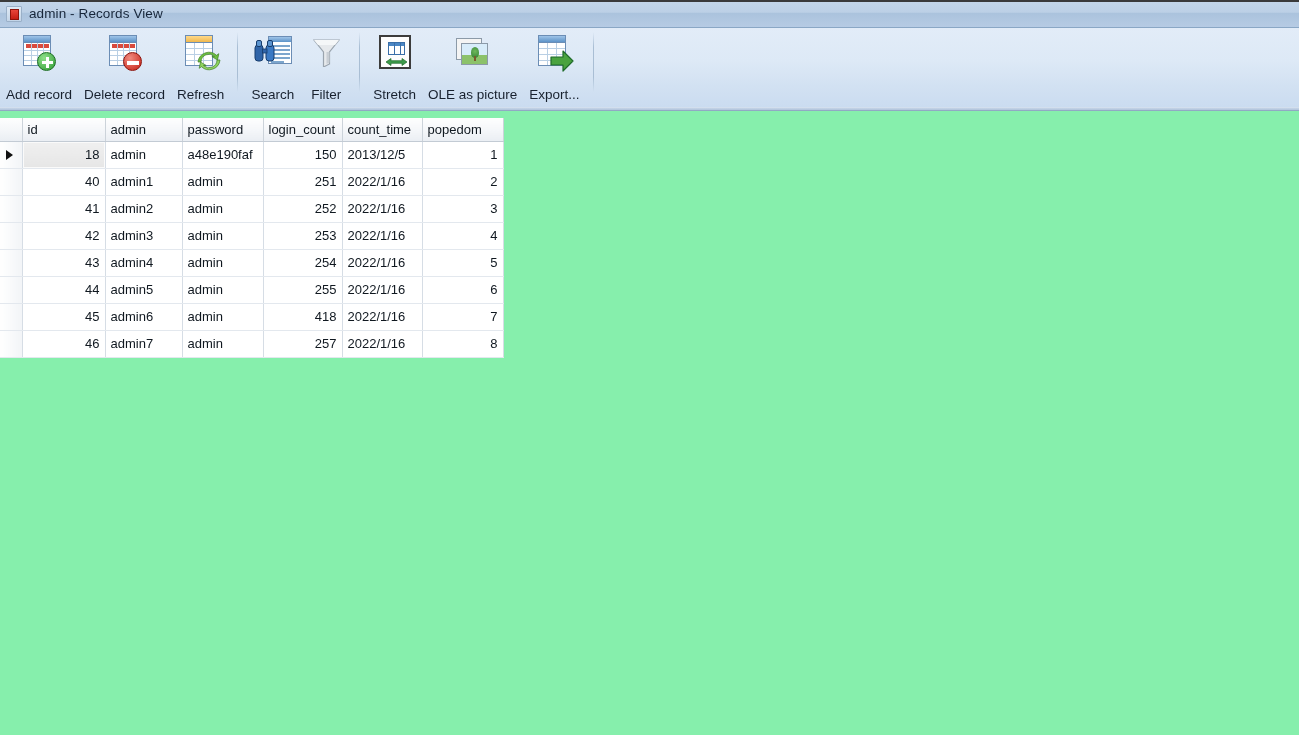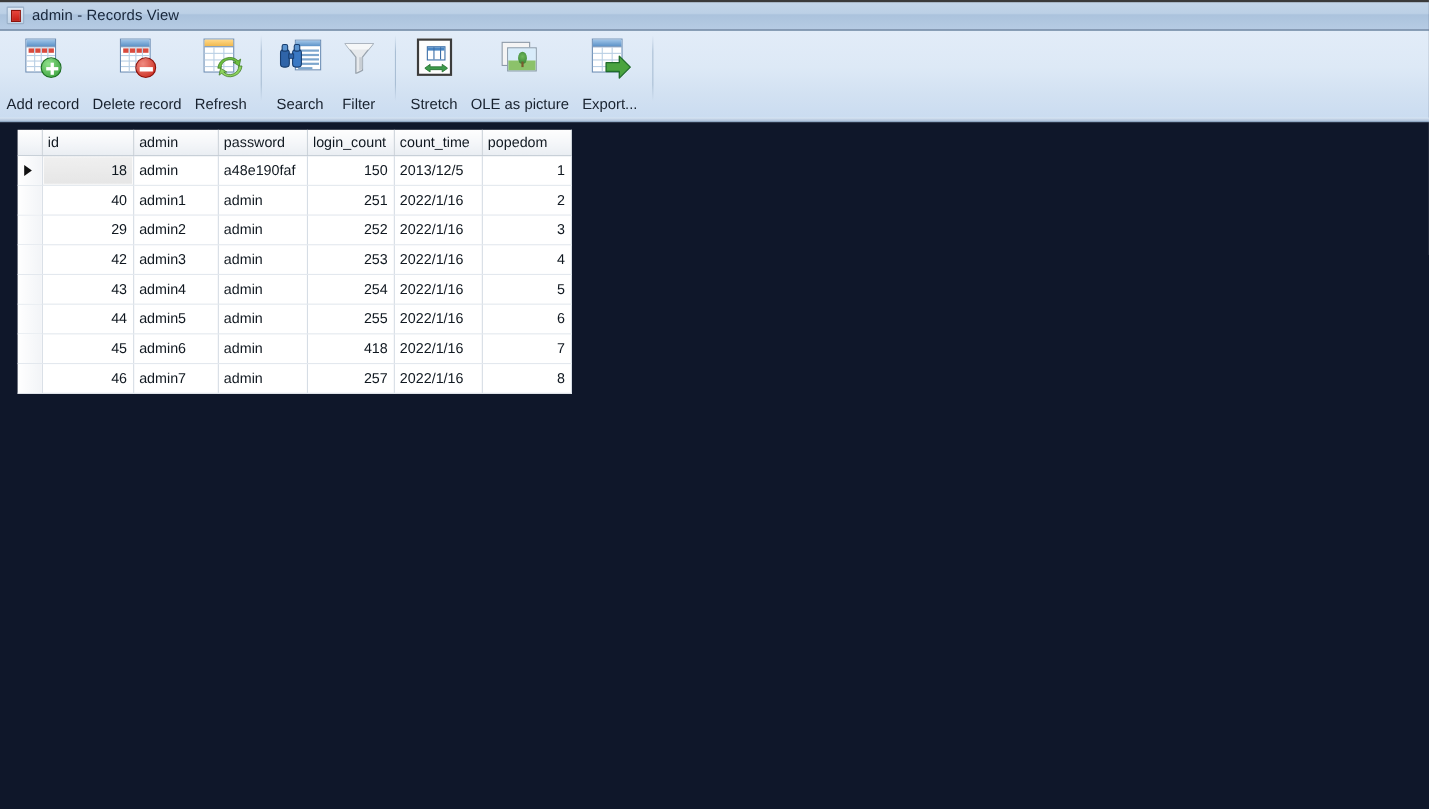--- a/index.html
+++ b/index.html
@@ -1,21 +1,21 @@
 <!DOCTYPE html>
 <html><head>
 <meta charset="utf-8">
 <style>
   html,body{margin:0;padding:0;}
   body{
     width:1299px;height:735px;overflow:hidden;background:#ffffff;
     font-family:"Liberation Sans",sans-serif;
     -webkit-font-smoothing:antialiased;
   }
-  .window{position:relative;width:1299px;height:735px;background:#0f172a;}
+  .window{position:relative;width:1299px;height:735px;background:#86efac;}
 
   
   .titlebar{
     position:absolute;left:0;top:0;width:1299px;height:28px;
     background:linear-gradient(to bottom,#c4d6e9 0%,#bcd0e6 45%,#abc3dd 50%,#b6cbe4 100%);
     border-bottom:1px solid #8aa7c5;
     display:flex;align-items:center;
     box-sizing:border-box;
   }
   .titlebar::before{
@@ -120,21 +120,21 @@
   .olepic .sky{position:absolute;left:0;top:0;right:0;height:11px;background:#d8ecfa;}
   .olepic .ground{position:absolute;left:0;bottom:0;right:0;height:9px;background:#8cc26a;}
   .olepic .tree{position:absolute;left:9px;top:3px;width:8px;height:11px;
     background:radial-gradient(circle at 50% 40%,#6fb85c,#2e7c2f);border-radius:50% 50% 45% 45%;}
   .olepic .trunk{position:absolute;left:12px;top:12px;width:2px;height:5px;background:#7a5a2e;}
 
   .exparrow{position:absolute;left:16px;top:17px;width:24px;height:22px;}
   .exparrow svg{width:24px;height:22px;display:block;}
 
   
-  .grid{position:absolute;left:16px;top:118px;}
+  .grid{position:absolute;left:0;top:118px;}
   table.dg{border-collapse:collapse;font-size:13px;color:#101820;background:#fff;}
   table.dg th,table.dg td{
     padding:0 5px;height:27px;box-sizing:border-box;
     border-right:1px solid #d6dde5;border-bottom:1px solid #e3e8ee;
     white-space:nowrap;font-weight:normal;overflow:hidden;
   }
   table.dg thead th{
     height:23px;
     background:linear-gradient(to bottom,#fefefe 0%,#f4f6f9 55%,#eaeef3 100%);
     border-bottom:1px solid #c3cbd4;border-right:1px solid #ccd3da;
@@ -371,21 +371,21 @@
           <td class="sel"></td>
           <td class="num">40</td>
           <td class="txt">admin1</td>
           <td class="txt">admin</td>
           <td class="num">251</td>
           <td class="txt">2022/1/16</td>
           <td class="num">2</td>
         </tr>
         <tr>
           <td class="sel"></td>
-          <td class="num">29</td>
+          <td class="num">41</td>
           <td class="txt">admin2</td>
           <td class="txt">admin</td>
           <td class="num">252</td>
           <td class="txt">2022/1/16</td>
           <td class="num">3</td>
         </tr>
         <tr>
           <td class="sel"></td>
           <td class="num">42</td>
           <td class="txt">admin3</td>

